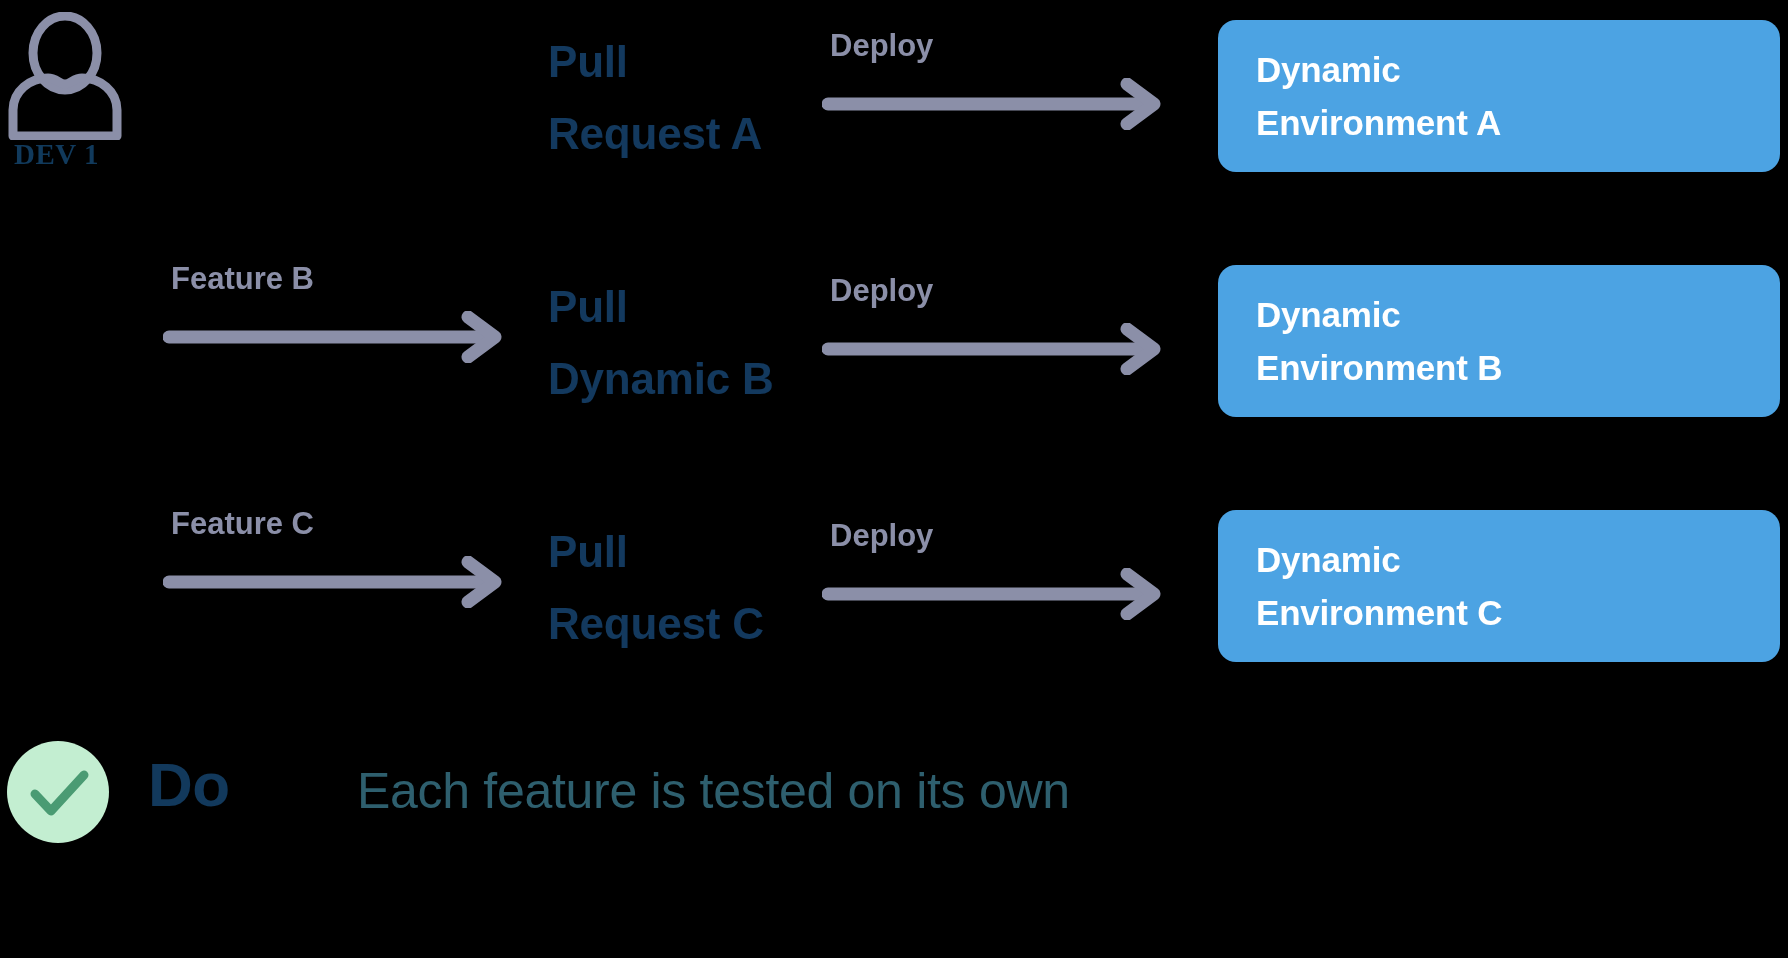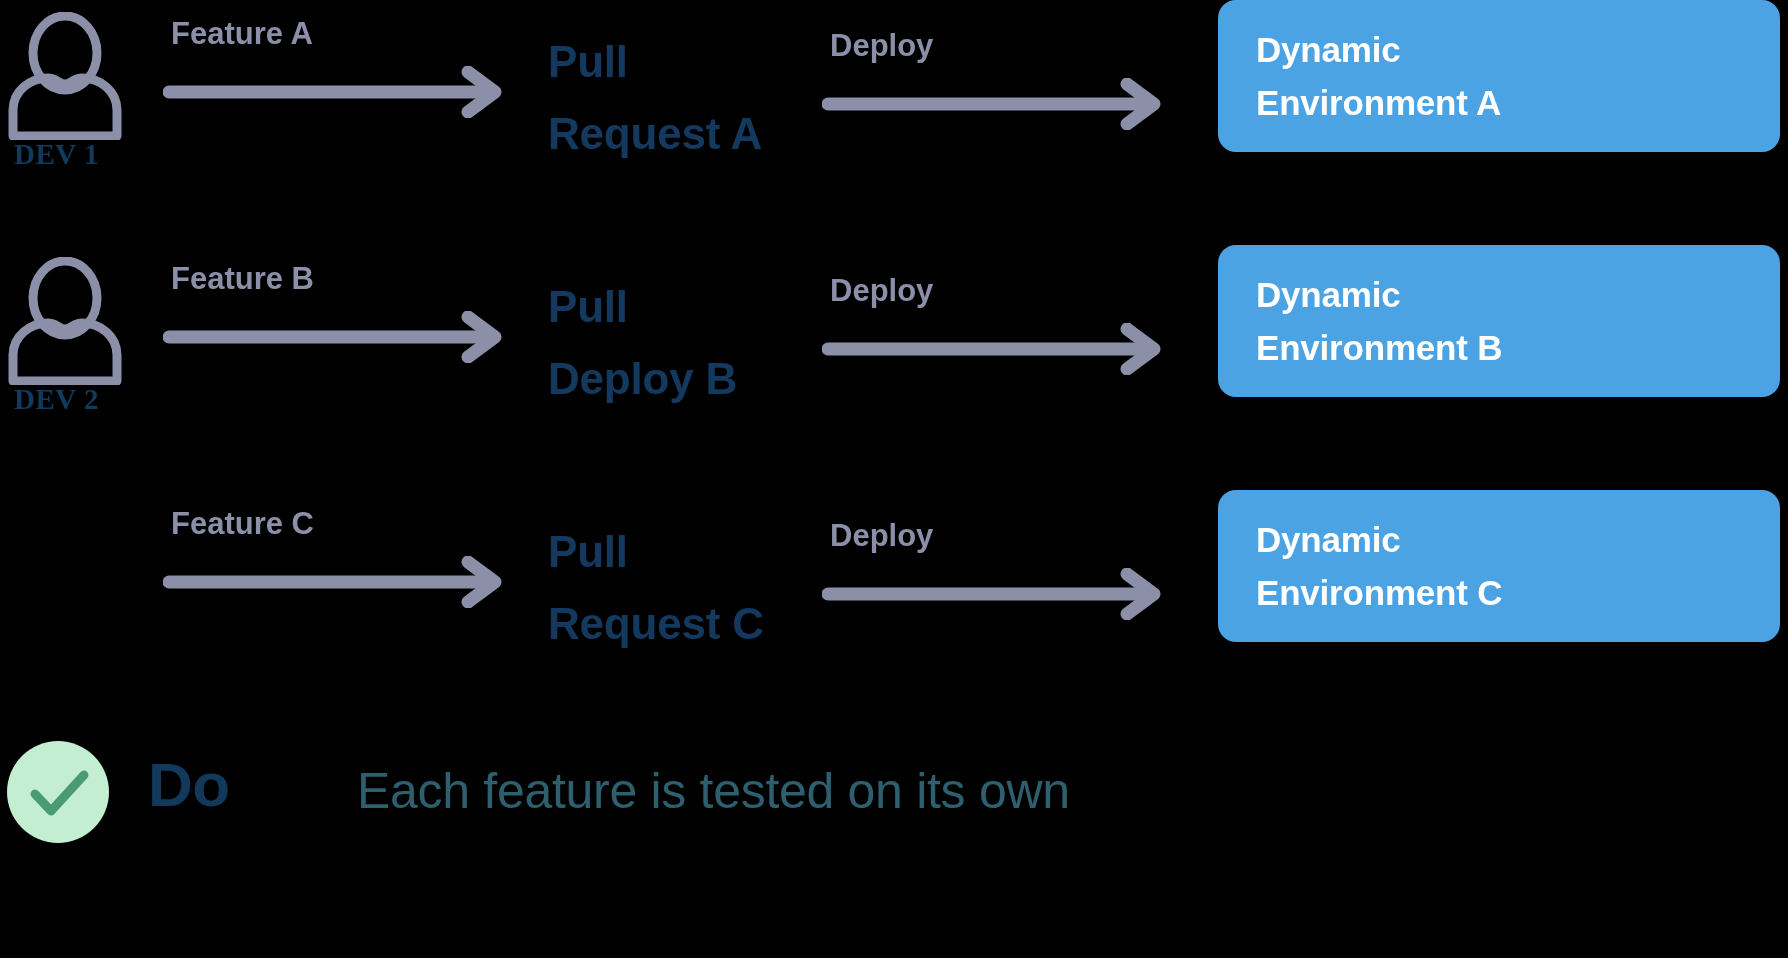--- a/index.html
+++ b/index.html
@@ -100,21 +100,21 @@
     color: #13395e;
     line-height: 1.28;
     letter-spacing: -0.2px;
   }
   .pr-text .pr-line { display: block; white-space: nowrap; margin-top: 16px; }
 
   
   .env-box {
     position: absolute;
     left: 1218px;
-    top: 0;
+    top: 20px;
     width: 562px;
     height: 152px;
     background: #4ca3e3;
     border-radius: 18px;
     box-sizing: border-box;
     padding: 0 38px;
     display: flex;
     flex-direction: column;
     justify-content: center;
     gap: 6px;
@@ -176,29 +176,20 @@
     <div class="dev-block">
       <span class="person-icon">
         <svg viewBox="0 0 130 128" width="130" height="128" aria-hidden="true">
           <ellipse cx="57" cy="41" rx="32" ry="37" fill="none" stroke="#8b8fa8" stroke-width="9"></ellipse>
           <path d="M5 124 L5 98 C5 79 22 66 40 66 C48 66 52 72 57 72 C62 72 66 66 74 66 C92 66 109 79 109 98 L109 124 Z" fill="none" stroke="#8b8fa8" stroke-width="9" stroke-linejoin="round"></path>
         </svg>
       </span>
       <span class="dev-label">DEV 1</span>
     </div>
 
-    <div class="arrow-group feature">
-      <span class="arrow-label">Feature A</span>
-      <span class="arrow-svg">
-        <svg viewBox="0 0 340 52" width="340" height="52" aria-hidden="true">
-          <line x1="6" y1="26" x2="316" y2="26" stroke="#8b8fa8" stroke-width="13" stroke-linecap="round"></line>
-          <polyline points="305,6 332,26 305,46" fill="none" stroke="#8b8fa8" stroke-width="13" stroke-linecap="round" stroke-linejoin="round"></polyline>
-        </svg>
-      </span>
-    </div>
 
     <div class="pr-text">
       <span class="pr-line">Pull</span>
       <span class="pr-line">Request A</span>
     </div>
 
     <div class="arrow-group deploy">
       <span class="arrow-label">Deploy</span>
       <span class="arrow-svg">
         <svg viewBox="0 0 340 52" width="340" height="52" aria-hidden="true">
@@ -209,43 +200,34 @@
     </div>
 
     <div class="env-box">
       <span class="env-line">Dynamic</span>
       <span class="env-line">Environment A</span>
     </div>
   </div>
 
   <div class="flow-row r1">
 
-    <div class="dev-block">
-      <span class="person-icon">
-        <svg viewBox="0 0 130 128" width="130" height="128" aria-hidden="true">
-          <ellipse cx="57" cy="41" rx="32" ry="37" fill="none" stroke="#8b8fa8" stroke-width="9"></ellipse>
-          <path d="M5 124 L5 98 C5 79 22 66 40 66 C48 66 52 72 57 72 C62 72 66 66 74 66 C92 66 109 79 109 98 L109 124 Z" fill="none" stroke="#8b8fa8" stroke-width="9" stroke-linejoin="round"></path>
-        </svg>
-      </span>
-      <span class="dev-label">DEV 2</span>
-    </div>
 
     <div class="arrow-group feature">
       <span class="arrow-label">Feature B</span>
       <span class="arrow-svg">
         <svg viewBox="0 0 340 52" width="340" height="52" aria-hidden="true">
           <line x1="6" y1="26" x2="316" y2="26" stroke="#8b8fa8" stroke-width="13" stroke-linecap="round"></line>
           <polyline points="305,6 332,26 305,46" fill="none" stroke="#8b8fa8" stroke-width="13" stroke-linecap="round" stroke-linejoin="round"></polyline>
         </svg>
       </span>
     </div>
 
     <div class="pr-text">
       <span class="pr-line">Pull</span>
-      <span class="pr-line">Deploy B</span>
+      <span class="pr-line">Dynamic B</span>
     </div>
 
     <div class="arrow-group deploy">
       <span class="arrow-label">Deploy</span>
       <span class="arrow-svg">
         <svg viewBox="0 0 340 52" width="340" height="52" aria-hidden="true">
           <line x1="6" y1="26" x2="316" y2="26" stroke="#8b8fa8" stroke-width="13" stroke-linecap="round"></line>
           <polyline points="305,6 332,26 305,46" fill="none" stroke="#8b8fa8" stroke-width="13" stroke-linecap="round" stroke-linejoin="round"></polyline>
         </svg>
       </span>

